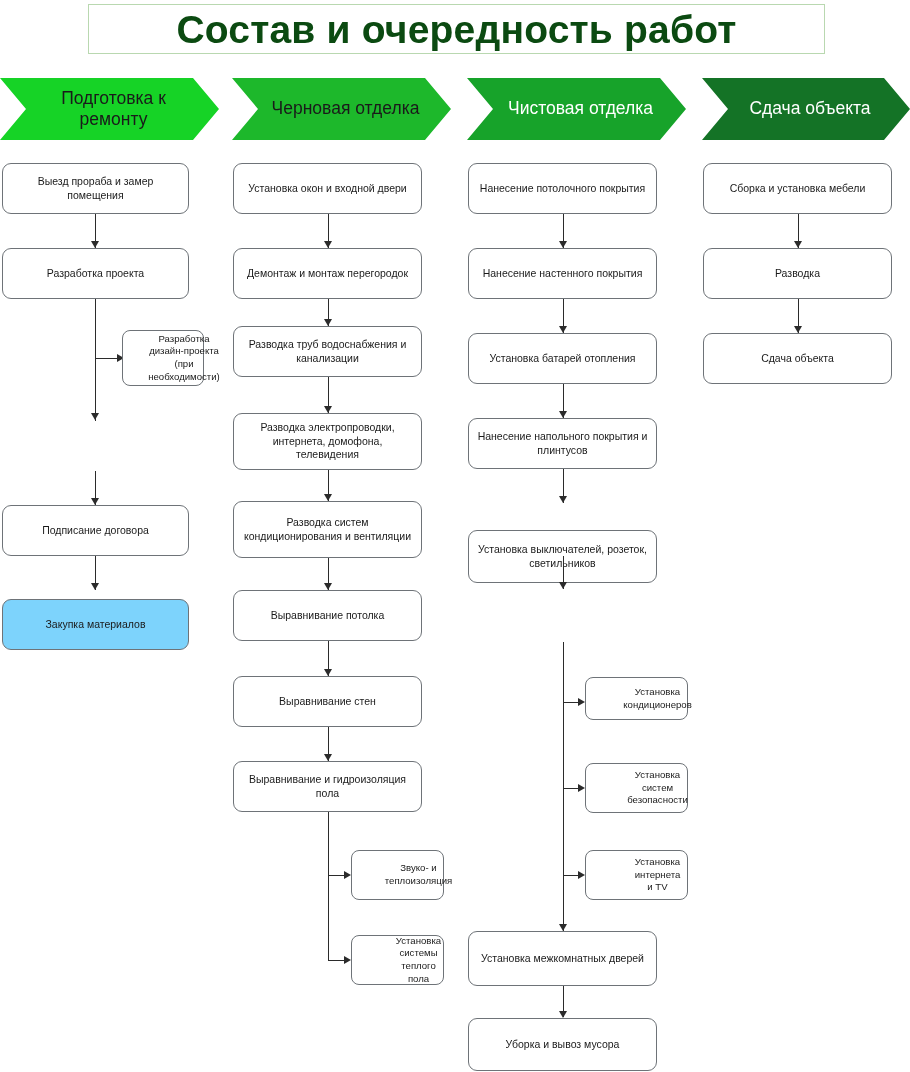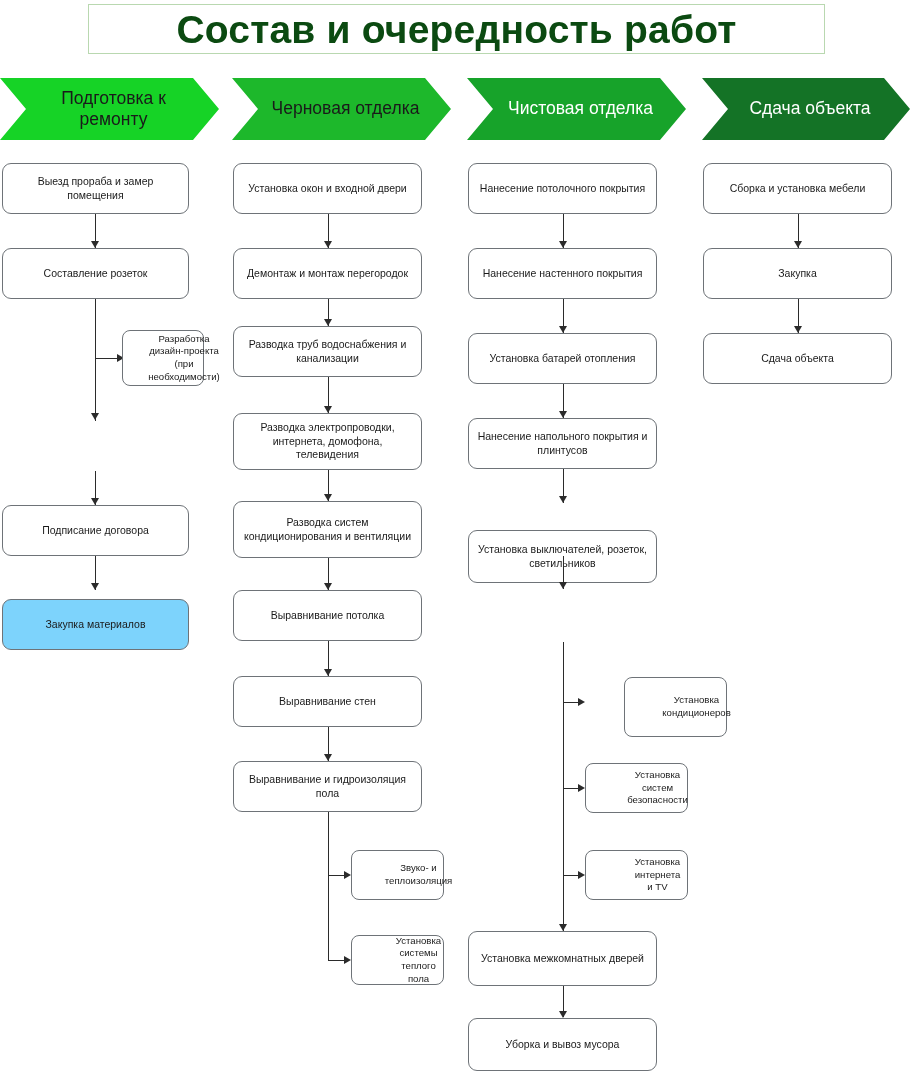--- a/index.html
+++ b/index.html
@@ -121,21 +121,21 @@
 
   <div class="chevron" id="ch0" style="left: 0px; width: 219px; background: rgb(22, 211, 38); color: rgb(26, 26, 26);">Подготовка к ремонту</div>
   <div class="chevron" id="ch1" style="left: 232px; width: 219px; background: rgb(29, 184, 43); color: rgb(26, 26, 26);">Черновая отделка</div>
   <div class="chevron" id="ch2" style="left: 467px; width: 219px; background: rgb(23, 163, 42); color: rgb(255, 255, 255);">Чистовая отделка</div>
   <div class="chevron" id="ch3" style="left: 702px; width: 208px; background: rgb(20, 115, 38); color: rgb(255, 255, 255);">Сдача объекта</div>
 
   <div class="node" style="left: 2px; top: 163px; width: 187px; height: 51px; background: rgb(255, 255, 255); border-color: rgb(110, 115, 120);">Выезд прораба и замер помещения</div>
   <div class="vline" style="left: 95px; top: 214px; height: 34px; background: rgb(43, 43, 43);"></div>
   <div class="arrow-down" style="left: 91px; top: 241px; border-top-color: rgb(43, 43, 43);"></div>
 
-  <div class="node" style="left: 2px; top: 248px; width: 187px; height: 51px; background: rgb(255, 255, 255); border-color: rgb(110, 115, 120);">Составление розеток</div>
+  <div class="node" style="left: 2px; top: 248px; width: 187px; height: 51px; background: rgb(255, 255, 255); border-color: rgb(110, 115, 120);">Разработка проекта</div>
   <div class="vline" style="left: 95px; top: 299px; height: 122px; background: rgb(43, 43, 43);"></div>
   <div class="arrow-down" style="left: 91px; top: 413px; border-top-color: rgb(43, 43, 43);"></div>
 
   <div class="hline" style="left: 95px; top: 358px; width: 25px; background: rgb(43, 43, 43);"></div>
   <div class="arrow-right" style="left: 117px; top: 354px; border-left-color: rgb(43, 43, 43);"></div>
   <div class="node small" style="left: 122px; top: 330px; width: 82px; height: 56px; background: rgb(255, 255, 255); border-color: rgb(110, 115, 120);">Разработка дизайн-проекта (при необходимости)</div>
 
   <div class="vline" style="left: 95px; top: 471px; height: 34px; background: rgb(43, 43, 43);"></div>
   <div class="arrow-down" style="left: 91px; top: 498px; border-top-color: rgb(43, 43, 43);"></div>
 
@@ -203,39 +203,39 @@
   <div class="node" style="left: 468px; top: 503px; width: 189px; height: 53px; background: rgb(255, 255, 255); border-color: rgb(110, 115, 120); margin-top: 27px;">Установка выключателей, розеток, светильников</div>
   <div class="vline" style="left: 563px; top: 556px; height: 33px; background: rgb(43, 43, 43);"></div>
   <div class="arrow-down" style="left: 559px; top: 582px; border-top-color: rgb(43, 43, 43);"></div>
 
 
   <div class="vline" style="left: 563px; top: 642px; height: 289px; background: rgb(43, 43, 43);"></div>
   <div class="arrow-down" style="left: 559px; top: 924px; border-top-color: rgb(43, 43, 43);"></div>
 
   <div class="hline" style="left: 563px; top: 702px; width: 20px; background: rgb(43, 43, 43);"></div>
   <div class="arrow-right" style="left: 578px; top: 698px; border-left-color: rgb(43, 43, 43);"></div>
-  <div class="node small" style="left: 585px; top: 677px; width: 103px; height: 60px; background: rgb(255, 255, 255); border-color: rgb(110, 115, 120); margin-left: 39px;">Установка кондиционеров</div>
+  <div class="node small" style="left: 585px; top: 677px; width: 103px; height: 43px; background: rgb(255, 255, 255); border-color: rgb(110, 115, 120);">Установка кондиционеров</div>
 
   <div class="hline" style="left: 563px; top: 788px; width: 20px; background: rgb(43, 43, 43);"></div>
   <div class="arrow-right" style="left: 578px; top: 784px; border-left-color: rgb(43, 43, 43);"></div>
   <div class="node small" style="left: 585px; top: 763px; width: 103px; height: 50px; background: rgb(255, 255, 255); border-color: rgb(110, 115, 120);">Установка систем безопасности</div>
 
   <div class="hline" style="left: 563px; top: 875px; width: 20px; background: rgb(43, 43, 43);"></div>
   <div class="arrow-right" style="left: 578px; top: 871px; border-left-color: rgb(43, 43, 43);"></div>
   <div class="node small" style="left: 585px; top: 850px; width: 103px; height: 50px; background: rgb(255, 255, 255); border-color: rgb(110, 115, 120);">Установка интернета и TV</div>
 
   <div class="node" style="left: 468px; top: 931px; width: 189px; height: 55px; background: rgb(255, 255, 255); border-color: rgb(110, 115, 120);">Установка межкомнатных дверей</div>
   <div class="vline" style="left: 563px; top: 986px; height: 31px; background: rgb(43, 43, 43);"></div>
   <div class="arrow-down" style="left: 559px; top: 1011px; border-top-color: rgb(43, 43, 43);"></div>
 
   <div class="node" style="left: 468px; top: 1018px; width: 189px; height: 53px; background: rgb(255, 255, 255); border-color: rgb(110, 115, 120);">Уборка и вывоз мусора</div>
 
   <div class="node" style="left: 703px; top: 163px; width: 189px; height: 51px; background: rgb(255, 255, 255); border-color: rgb(110, 115, 120);">Сборка и установка мебели</div>
   <div class="vline" style="left: 798px; top: 214px; height: 34px; background: rgb(43, 43, 43);"></div>
   <div class="arrow-down" style="left: 794px; top: 241px; border-top-color: rgb(43, 43, 43);"></div>
 
-  <div class="node" style="left: 703px; top: 248px; width: 189px; height: 51px; background: rgb(255, 255, 255); border-color: rgb(110, 115, 120);">Закупка</div>
+  <div class="node" style="left: 703px; top: 248px; width: 189px; height: 51px; background: rgb(255, 255, 255); border-color: rgb(110, 115, 120);">Разводка</div>
   <div class="vline" style="left: 798px; top: 299px; height: 34px; background: rgb(43, 43, 43);"></div>
   <div class="arrow-down" style="left: 794px; top: 326px; border-top-color: rgb(43, 43, 43);"></div>
 
   <div class="node" style="left: 703px; top: 333px; width: 189px; height: 51px; background: rgb(255, 255, 255); border-color: rgb(110, 115, 120);">Сдача объекта</div>
 
 </div>
 
 </body></html>

